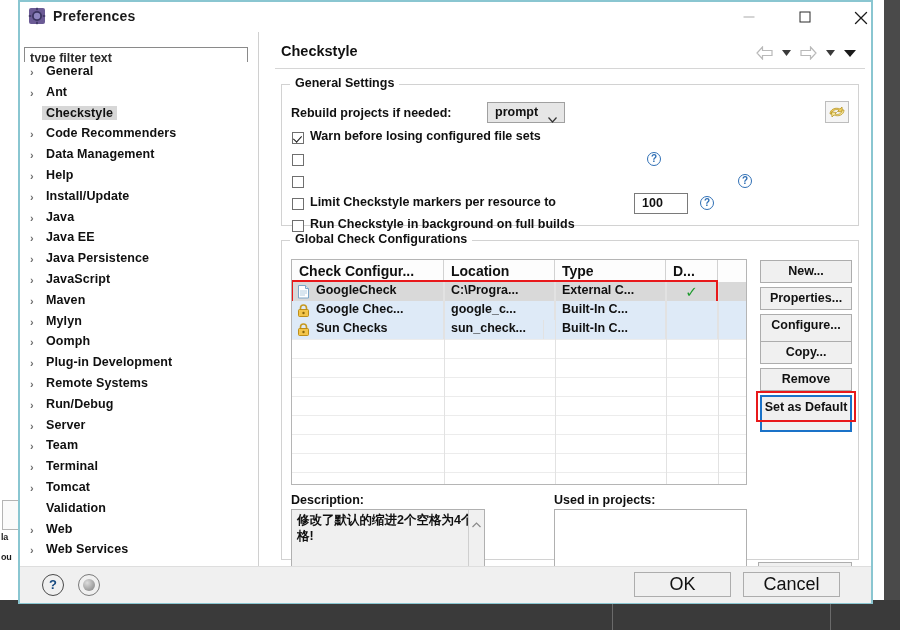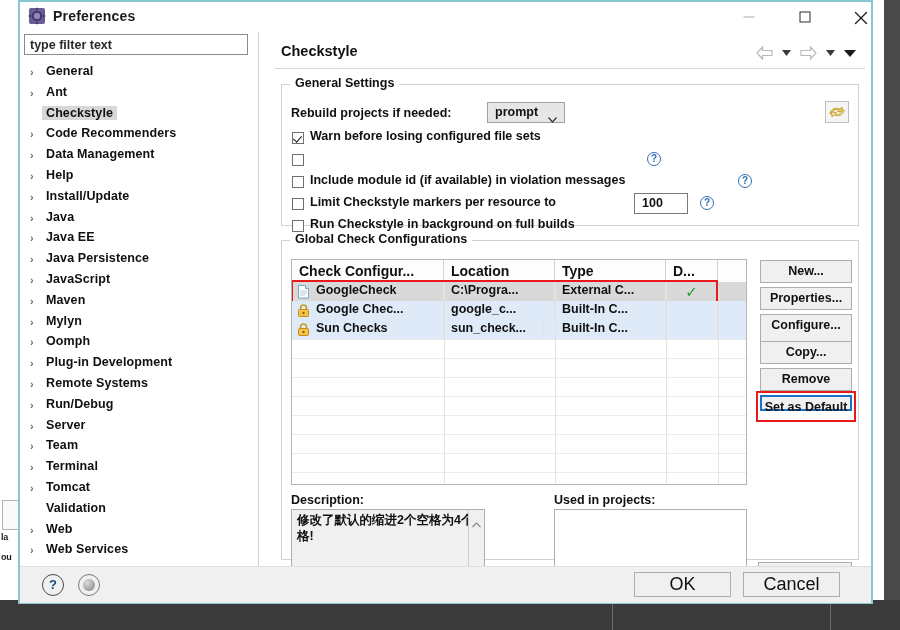--- a/index.html
+++ b/index.html
@@ -32,21 +32,21 @@
   .title-text{position:absolute;left:33px;top:6px;font-size:14px;color:#1a1a1a;font-weight:bold;letter-spacing:.2px;}
   .wbtn{position:absolute;top:0;width:45px;height:30px;cursor:default;}
   .wbtn .g{position:absolute;left:50%;top:50%;transform:translate(-50%,-50%);}
   .min-g{width:11px;height:1px;background:#aaaaaa;}
   .max-g{width:11px;height:11px;border:1.4px solid #2b2b2b;box-sizing:border-box;}
   .close-g{width:13px;height:13px;}
 
   .body-wrap{position:absolute;left:0;top:30px;width:851px;height:534px;background:#ffffff;}
 
   
-  .filter-box{position:absolute;left:4px;top:2px;width:224px;height:21px;border:1px solid #8a8a8a;background:#ffffff;box-sizing:border-box;}
+  .filter-box{position:absolute;left:4px;top:15px;width:224px;height:21px;border:1px solid #8a8a8a;background:#ffffff;box-sizing:border-box;}
   .filter-box span{position:absolute;left:5px;top:3px;font-size:12.5px;color:#2a2a2a;font-weight:bold;}
   .tree{position:absolute;left:4px;top:30px;width:228px;height:495px;background:#ffffff;overflow:hidden;}
   .tnode{position:relative;height:20.8px;padding-left:22px;box-sizing:border-box;}
   .tnode .arw{position:absolute;left:6px;top:4px;font-size:11px;color:#6e6e6e;font-weight:bold;line-height:12px;}
   .tnode .lbl{position:absolute;left:22px;top:2px;font-size:12.5px;color:#101010;font-weight:bold;letter-spacing:.1px;white-space:nowrap;}
   .tnode.sel .lbl{background:#d7d7d7;padding:0 4px;left:18px;}
 
   .vsplit{position:absolute;left:238px;top:0px;width:1px;height:534px;background:#d0d0d0;}
 
   
@@ -314,21 +314,20 @@
           </svg>
         </div>
 
         <div class="cbx on" style="left:10px;top:47px;"></div>
         <div class="row" style="left:28px;top:44px;">Warn before losing configured file sets</div>
 
         <div class="cbx" style="left:10px;top:69px;"></div>
         <div class="helpq" style="left:365px;top:67px;">?</div>
 
         <div class="cbx" style="left:10px;top:91px;"></div>
-        <div class="row" style="left:28px;top:88px;">Include module id (if available) in violation messages</div>
         <div class="helpq" style="left:456px;top:89px;">?</div>
 
         <div class="cbx" style="left:10px;top:113px;"></div>
         <div class="row" style="left:28px;top:110px;">Limit Checkstyle markers per resource to</div>
         <div class="numbox" style="left:352px;top:108px;width:54px;">
           <span>100</span>
         </div>
         <div class="helpq" style="left:418px;top:111px;">?</div>
 
         <div class="cbx" style="left:10px;top:135px;"></div>
@@ -395,21 +394,21 @@
           <div class="vgrid" style="left:374px"></div>
           <div class="vgrid" style="left:426px"></div>
         </div>
 
         <div id="side-buttons">
             <div class="btn" style="left: 478px; top: 19px; width: 92px; height: 23px; line-height: 21px;">New...</div>
             <div class="btn" style="left: 478px; top: 46px; width: 92px; height: 23px; line-height: 21px;">Properties...</div>
             <div class="btn" style="left: 478px; top: 73px; width: 92px; height: 38px; line-height: 21px;">Configure...</div>
             <div class="btn" style="left: 478px; top: 100px; width: 92px; height: 23px; line-height: 21px;">Copy...</div>
             <div class="btn" style="left: 478px; top: 127px; width: 92px; height: 23px; line-height: 21px;">Remove</div>
-            <div class="btn" style="left: 478px; top: 154px; width: 92px; height: 16px; line-height: 21px; border-color: rgb(26, 114, 200); border-width: 2px;">Set as Default</div>
+            <div class="btn" style="left: 478px; top: 154px; width: 92px; height: 37px; line-height: 21px; border-color: rgb(26, 114, 200); border-width: 2px;">Set as Default</div>
             <div class="hl-red" style="left: 474px; top: 150px; width: 100px; height: 31px;"></div>
           </div>
 
         <div class="sec-lbl" style="left:9px;top:252px;">Description:</div>
         <div class="txtarea" style="left:9px;top:268px;width:194px;height:75px;">
           <div class="content">修改了默认的缩进2个空格为4个空格!</div>
           <div class="vscroll">
             <div class="ar" style="top:4px">
               <svg width="9" height="6" viewBox="0 0 9 6">
                   <path d="M0.5 5 L4.5 1 L8.5 5" fill="none" stroke="#8a8a8a" stroke-width="1.2"></path>

